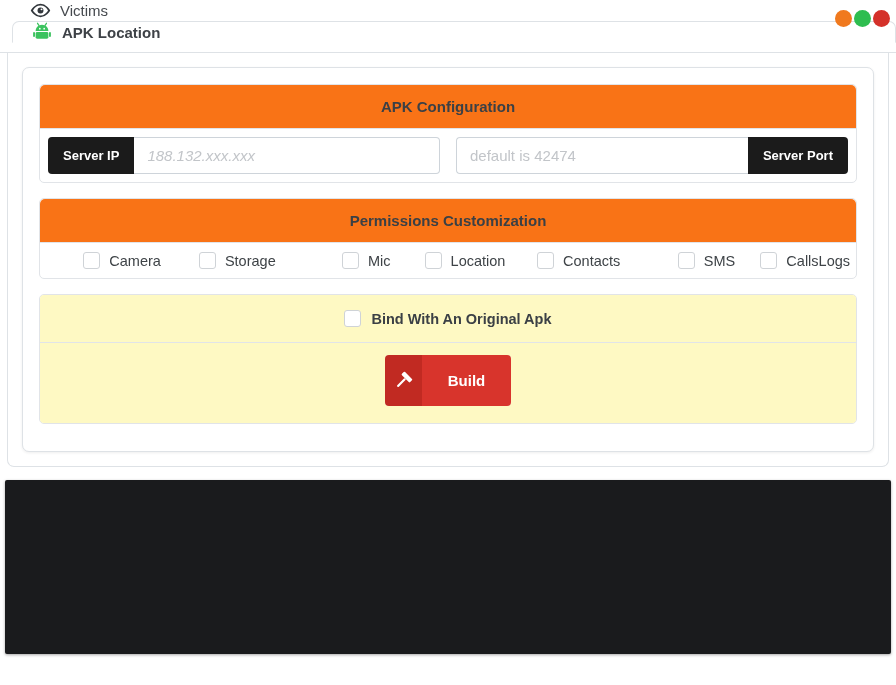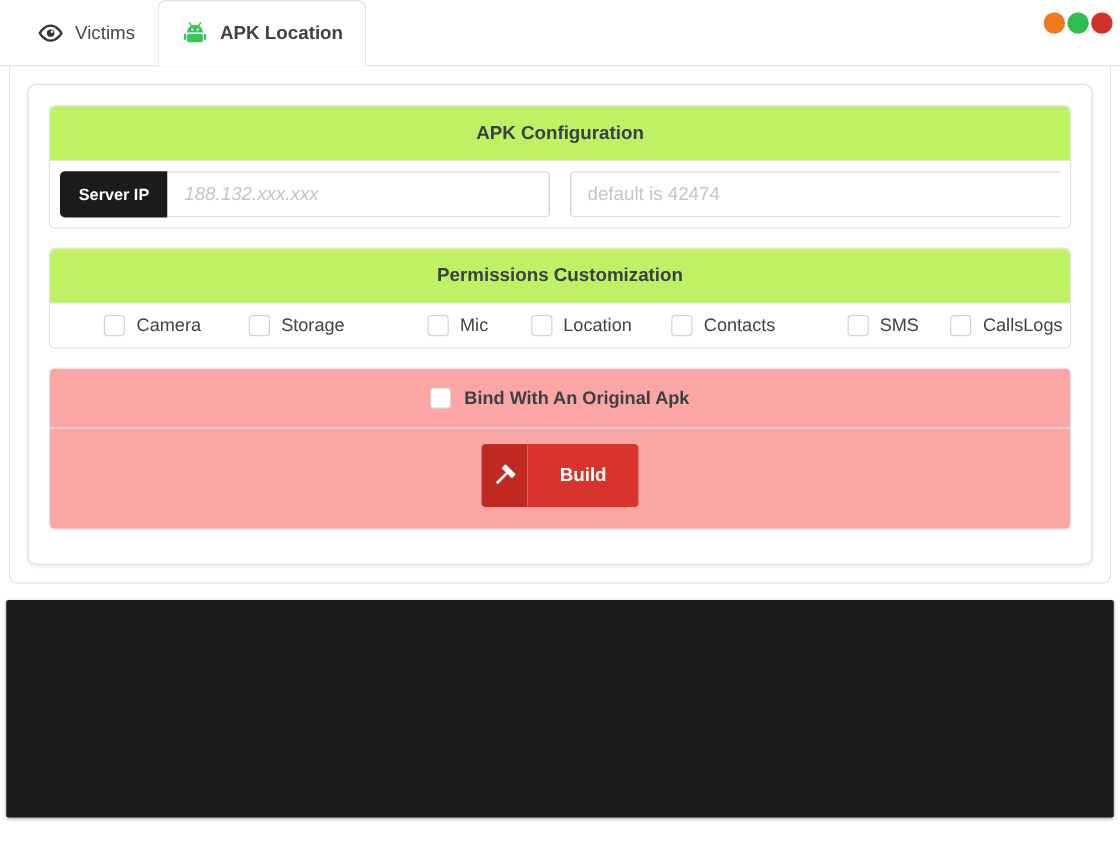--- a/index.html
+++ b/index.html
@@ -2,42 +2,42 @@
 <html><head>
 <meta charset="utf-8">
 <style>
   * { box-sizing: border-box; margin: 0; padding: 0; }
   html,body { width:896px; height:685px; background:#fff; overflow:hidden;
     font-family:"Liberation Sans", sans-serif; }
   body { position:relative; }
 
   
   .tabbar { display:flex; align-items:stretch; height:53px; padding-left:12px;
-    border-bottom:1px solid #dee2e6; position:relative; }
+    border-bottom:1px solid #dee2e6; position:relative;flex-direction:column; }
   .tab { display:flex; align-items:center; gap:9px; padding:0 18px;
     font-size:15px; color:#45494e; cursor:pointer; white-space:nowrap; }
   .tab.active { background:#fff; border:1px solid #dee2e6; border-bottom:1px solid #fff;
     margin-bottom:-1px; border-radius:7px 7px 0 0; font-weight:bold; color:#3e4247; }
   .tab svg { display:block; }
 
   .window-dots { position:absolute; top:10px; right:6px; display:flex; gap:2px; }
   .dot { width:17px; height:17px; border-radius:50%; }
   .dot-orange { background:#f0791e; }
   .dot-green  { background:#2ebd4f; }
   .dot-red    { background:#d4312a; }
 
   
   .outer-panel { margin:0 7px; height:414px; border:1px solid #dee2e6; border-top:none;
     border-radius:0 0 7px 7px; padding:14px; }
   .inner-panel { height:100%; background:#fff; border:1px solid #dee2e6; border-radius:7px;
     padding:16px; box-shadow:0 1px 3px rgba(0,0,0,.07); }
 
   
   .card { border:1px solid #e1e4e8; border-radius:5px; background:#fff; }
-  .card-header { background:#bef264; border-bottom:1px solid #e1e4e8;
+  .card-header { background:#f97316; border-bottom:1px solid #e1e4e8;
     border-radius:5px 5px 0 0; text-align:center; padding:13px 0;
     font-weight:bold; font-size:15px; color:#3b4045; }
   .card + .card, .card + .list-card { margin-top:15px; }
 
   
   .config-body { display:flex; gap:16px; padding:8px; }
   .input-group { flex:1; display:flex; height:37px; }
   .ig-label { background:#1b1b1b; color:#fff; font-weight:bold; font-size:13px;
     display:flex; align-items:center; padding:0 15px; white-space:nowrap; }
   .ig-label.left  { border-radius:4px 0 0 4px; }
@@ -51,21 +51,21 @@
 
   
   .perm-row { display:flex; padding:9px 6px; }
   .perm-item { flex:1; display:flex; align-items:center; justify-content:flex-end;
     gap:9px; font-size:14.5px; color:#3e4347; }
   .checkbox { width:17px; height:17px; border:1px solid #cfd3d7; border-radius:3px;
     background:#fff; flex:none; cursor:pointer; }
 
   
   .list-card { border:1px solid #e1e4e8; border-radius:5px; overflow:hidden; }
-  .list-section { background:#fca5a5; display:flex; align-items:center; justify-content:center; }
+  .list-section { background:#fef9c3; display:flex; align-items:center; justify-content:center; }
   .list-section + .list-section { border-top:1px solid #e1e4e8; }
   .bind-section { padding:15px 0; gap:10px; font-size:14.5px; font-weight:bold; color:#3b4045; }
   .build-section { padding:12px 0 17px; }
 
   .build-btn { display:inline-flex; align-items:stretch; height:51px; border:none;
     border-radius:4px; overflow:hidden; cursor:pointer; padding:0;
     font-family:"Liberation Sans", sans-serif; }
   .build-btn .icon-part { background:#c12a22; width:37px; display:flex;
     align-items:center; justify-content:center; }
   .build-btn .text-part { background:#d8342c; color:#fff; font-weight:bold;
@@ -121,20 +121,21 @@
 
     <div class="card">
       <div class="card-header">APK Configuration</div>
       <div class="config-body">
         <div class="input-group">
           <span class="ig-label left">Server IP</span>
           <input class="ig-input right-round" type="text" placeholder="188.132.xxx.xxx" style="">
         </div>
         <div class="input-group">
           <input class="ig-input left-round" type="text" placeholder="default is 42474" style="">
+          <span class="ig-label right">Server Port</span>
         </div>
       </div>
     </div>
 
     <div class="card">
       <div class="card-header">Permissions Customization</div>
       <div class="perm-row">
         <label class="perm-item">
           <span class="checkbox"></span>
           <span>Camera</span>

